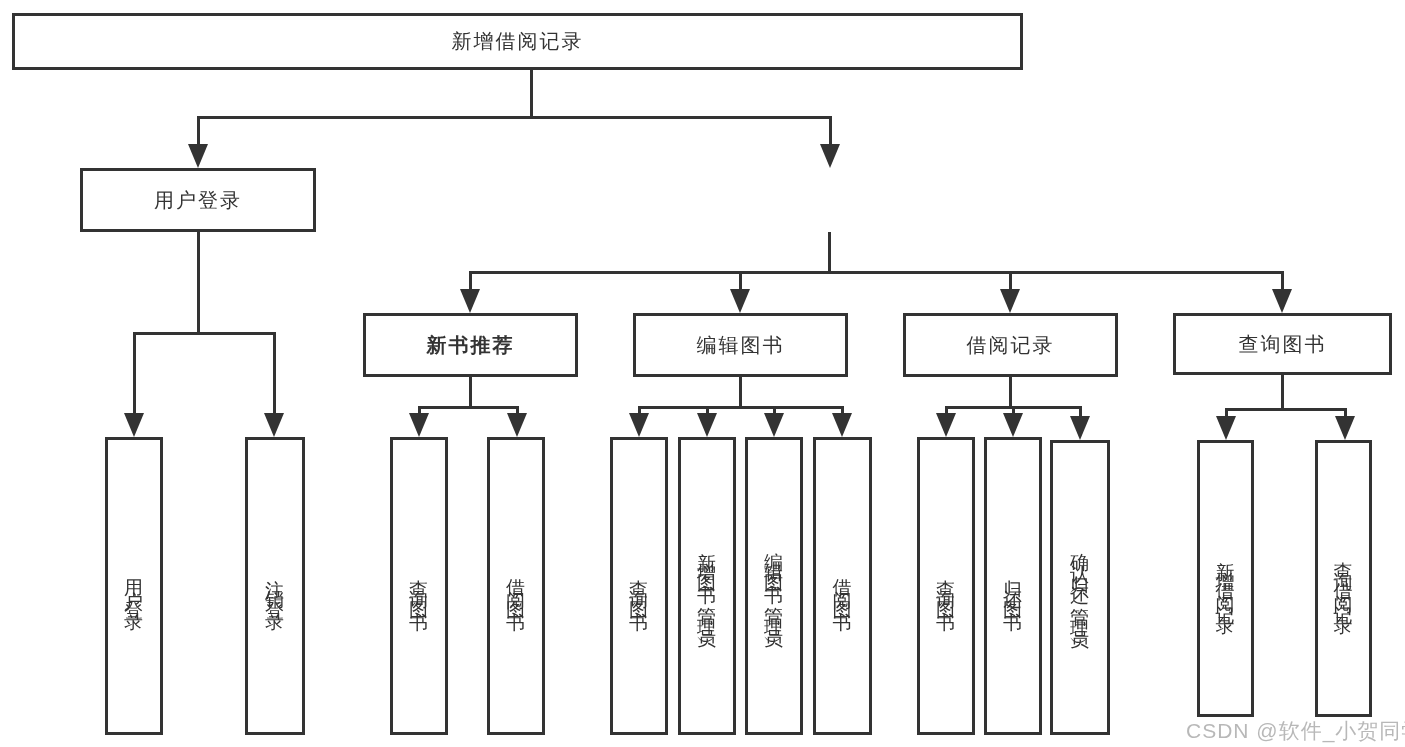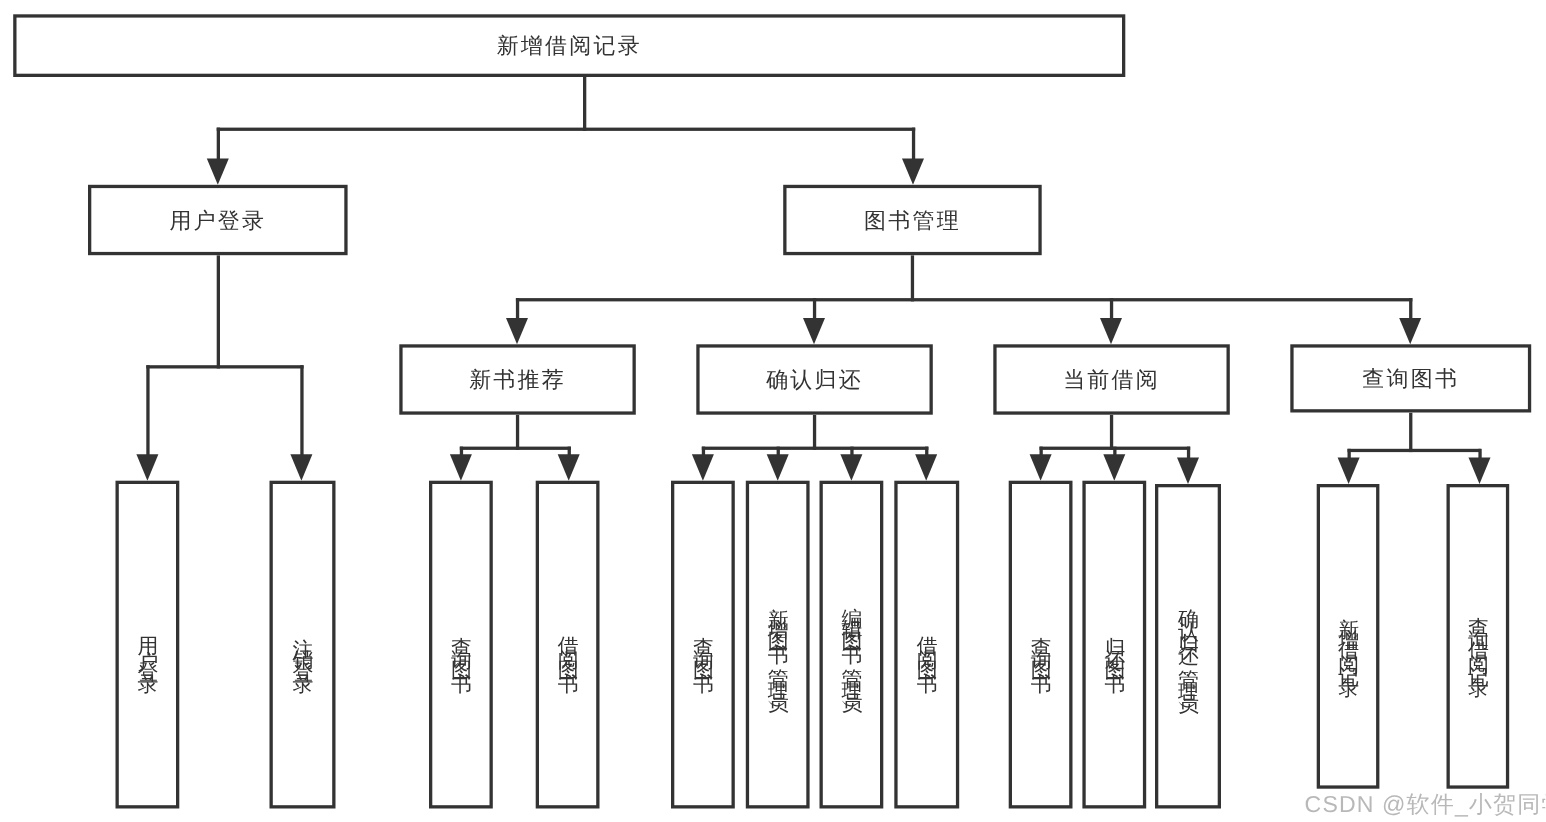--- a/index.html
+++ b/index.html
@@ -107,32 +107,29 @@
   <div class="vline" style="left:1343.5px;top:408px; height:12px;"></div>
   <div class="ah" style="left:1335px;  top:416px;"></div>
 
   <div class="box hlabel" style="left:12px; top:13px; width:1011px; height:57px;">
     <span>新增借阅记录</span>
   </div>
 
   <div class="box hlabel" style="left:80px; top:168px; width:236px; height:64px;">
     <span>用户登录</span>
   </div>
-  <div class="box hlabel" style="left:712px; top:168px; width:235px; height:64px;">
-    <span>图书管理</span>
-  </div>
 
-  <div class="box hlabel" style="left:363px; top:313px; width:215px; height:64px;">
+  <div class="box hlabel" style="left:363px; top:313px; width:215px; height:64px;font-weight:bold;">
     <span>新书推荐</span>
   </div>
   <div class="box hlabel" style="left:633px; top:313px; width:215px; height:64px;">
-    <span>确认归还</span>
+    <span>编辑图书</span>
   </div>
   <div class="box hlabel" style="left:903px; top:313px; width:215px; height:64px;">
-    <span>当前借阅</span>
+    <span>借阅记录</span>
   </div>
   <div class="box hlabel" style="left:1173px; top:313px; width:219px; height:62px;">
     <span>查询图书</span>
   </div>
 
   <div class="box vlabel" style="left:105px; top:437px; width:58px; height:298px;">
     <span>用户登录</span>
   </div>
   <div class="box vlabel" style="left:245px; top:437px; width:60px; height:298px;">
     <span>注销登录</span>

